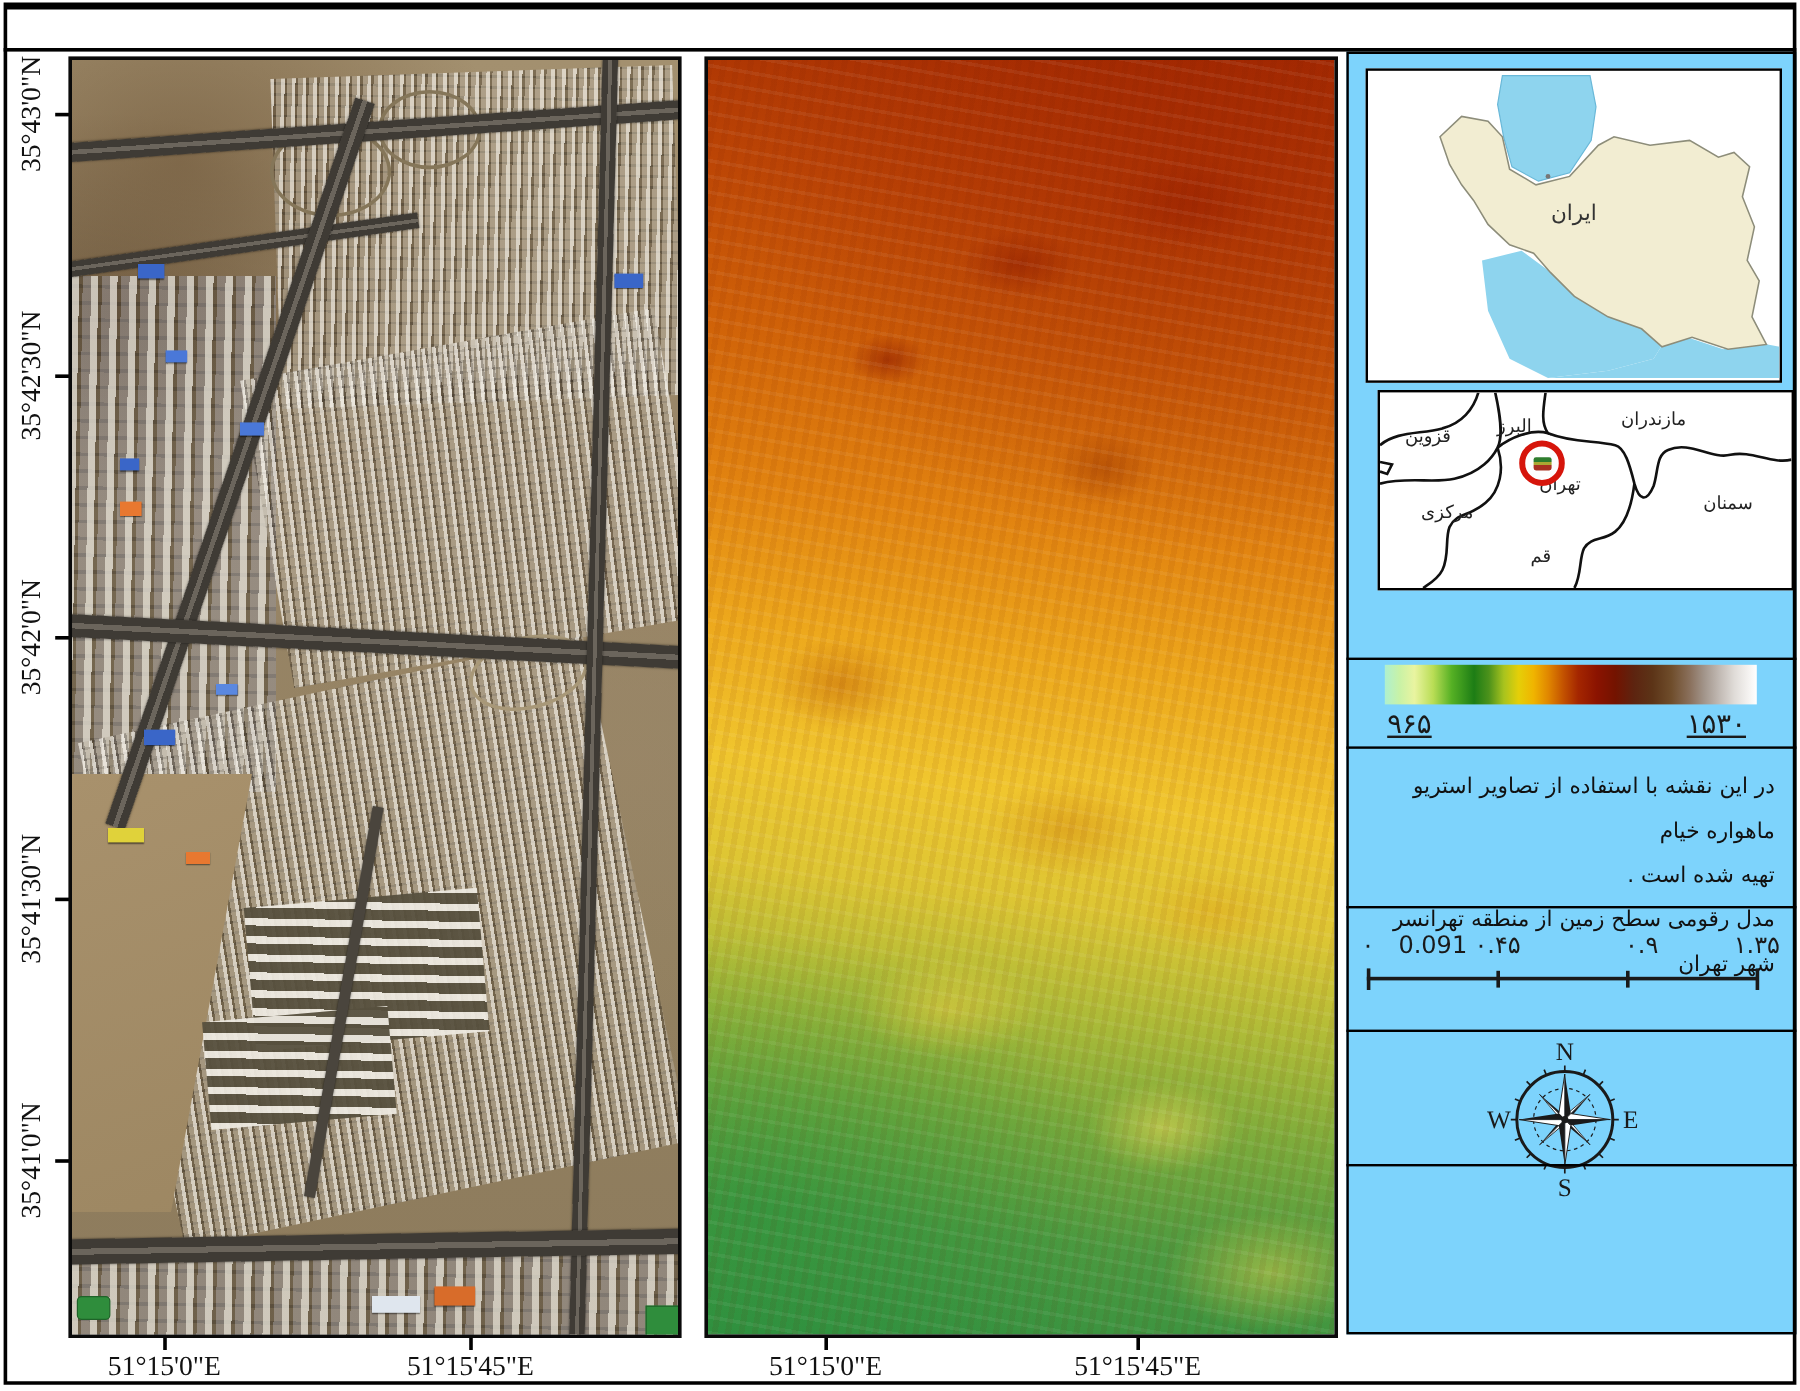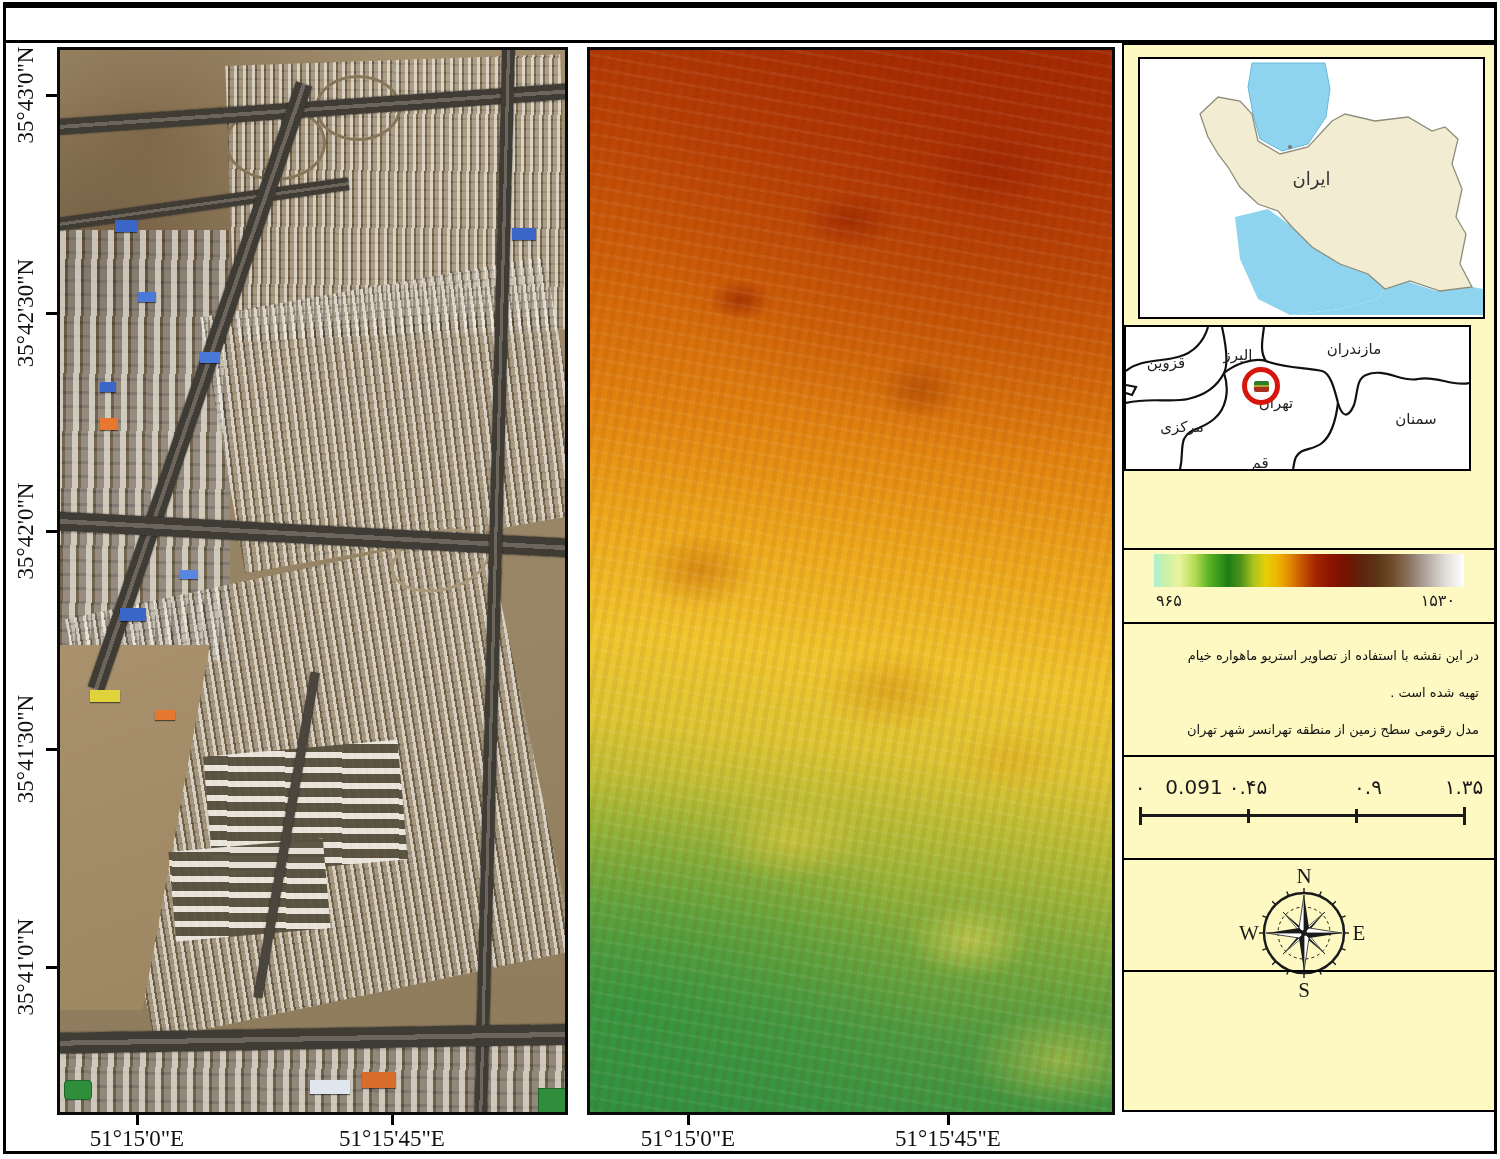--- a/index.html
+++ b/index.html
@@ -64,42 +64,42 @@
       radial-gradient(90px 50px at 420px 710px, rgba(225,165,25,.45), transparent 70%),
       radial-gradient(110px 60px at 200px 790px, rgba(235,205,65,.5), transparent 70%),
       radial-gradient(90px 55px at 380px 890px, rgba(240,220,90,.5), transparent 70%),
       radial-gradient(130px 70px at 470px 1010px, rgba(235,215,80,.45), transparent 70%);}
   #dem-texture{position:absolute;inset:0;background:
       repeating-linear-gradient(100deg, rgba(110,25,0,.07) 0 5px, transparent 5px 11px),
       repeating-linear-gradient(10deg, rgba(255,255,255,.06) 0 3px, transparent 3px 13px);}
 
   
   #sidebar{position:absolute;left:1122px;top:43px;width:375px;height:1069px;
-    border:2px solid #000;box-sizing:border-box;background:#fef9c3;}
+    border:2px solid #000;box-sizing:border-box;background:#7dd3fc;}
   .sb-divider{position:absolute;left:-2px;right:-2px;height:2px;background:#000;}
   .inset-box{position:absolute;border:2px solid #000;box-sizing:border-box;background:#fff;overflow:hidden;}
   #iran-box{left:14px;top:12px;width:347px;height:262px;}
-  #region-box{left:0;top:280px;width:347px;height:146px;}
+  #region-box{left:24px;top:280px;width:347px;height:167px;}
   .prov-label{position:absolute;font-size:15px;color:#222;white-space:nowrap;transform:translate(-50%,-50%);}
   #iran-label{position:absolute;left:50%;top:46%;transform:translate(-50%,-50%);font-size:18px;color:#333;}
   #region-circle{position:absolute;left:116px;top:40px;width:28px;height:28px;border:5px solid #d6150b;
     border-radius:50%;display:flex;align-items:center;justify-content:center;background:#fdfdfd;}
   #region-thumb{width:15px;height:11px;border-radius:2px;
     background:linear-gradient(180deg,#2c7c2c 0 36%,#aaa832 36% 58%,#a83020 58% 100%);}
 
   #colorbar{position:absolute;left:30px;top:509px;width:310px;height:33px;
     background:linear-gradient(90deg,
       #aef0cf 0%, #c9f2a6 4%, #e9f4a0 8%, #b9dd55 13%, #55b024 18%, #1d7d15 24%,
       #4d921b 28%, #a8c31e 32%, #e5cf08 36%, #f0b400 40%, #e08600 44%, #c35200 48%,
       #a42600 52%, #8b1300 57%, #731300 62%, #5d2410 67%, #5c3417 72%, #6f4d2b 77%,
       #8a705c 82%, #a3968c 86%, #c2bab4 90%, #e0dcd8 94%, #f6f4f2 98%, #ffffff 100%);}
-  .cb-label{position:absolute;top:546px;font-size:16px;color:#1a1a1a;}
+  .cb-label{position:absolute;top:546px;font-size:23px;color:#1a1a1a;text-decoration:underline;}
 
   #description{position:absolute;left:10px;right:16px;top:592px;direction:rtl;
-    text-align:right;font-size:13px;line-height:37px;color:#111;}
+    text-align:right;font-size:18px;line-height:37px;color:#111;}
 
   .sc-num{position:absolute;top:730px;font-size:20px;color:#1a1a1a;transform:translateX(-50%);}
   #sc-line{position:absolute;left:15px;top:769px;width:325px;height:3px;background:#1a1a1a;}
   .sc-tick{position:absolute;width:3px;background:#1a1a1a;}
   #sc-unit{position:absolute;left:0;right:0;top:782px;text-align:center;font-size:20px;direction:rtl;}
 
   #compass-wrap{position:absolute;left:110px;top:818px;width:140px;height:140px;}
   #logo-wrap{position:absolute;left:30px;top:934px;width:315px;height:130px;}
   #logo-name{position:absolute;left:0;right:0;top:96px;text-align:center;direction:rtl;
     font-size:29px;font-weight:bold;color:#2b3a92;letter-spacing:-1px;}

